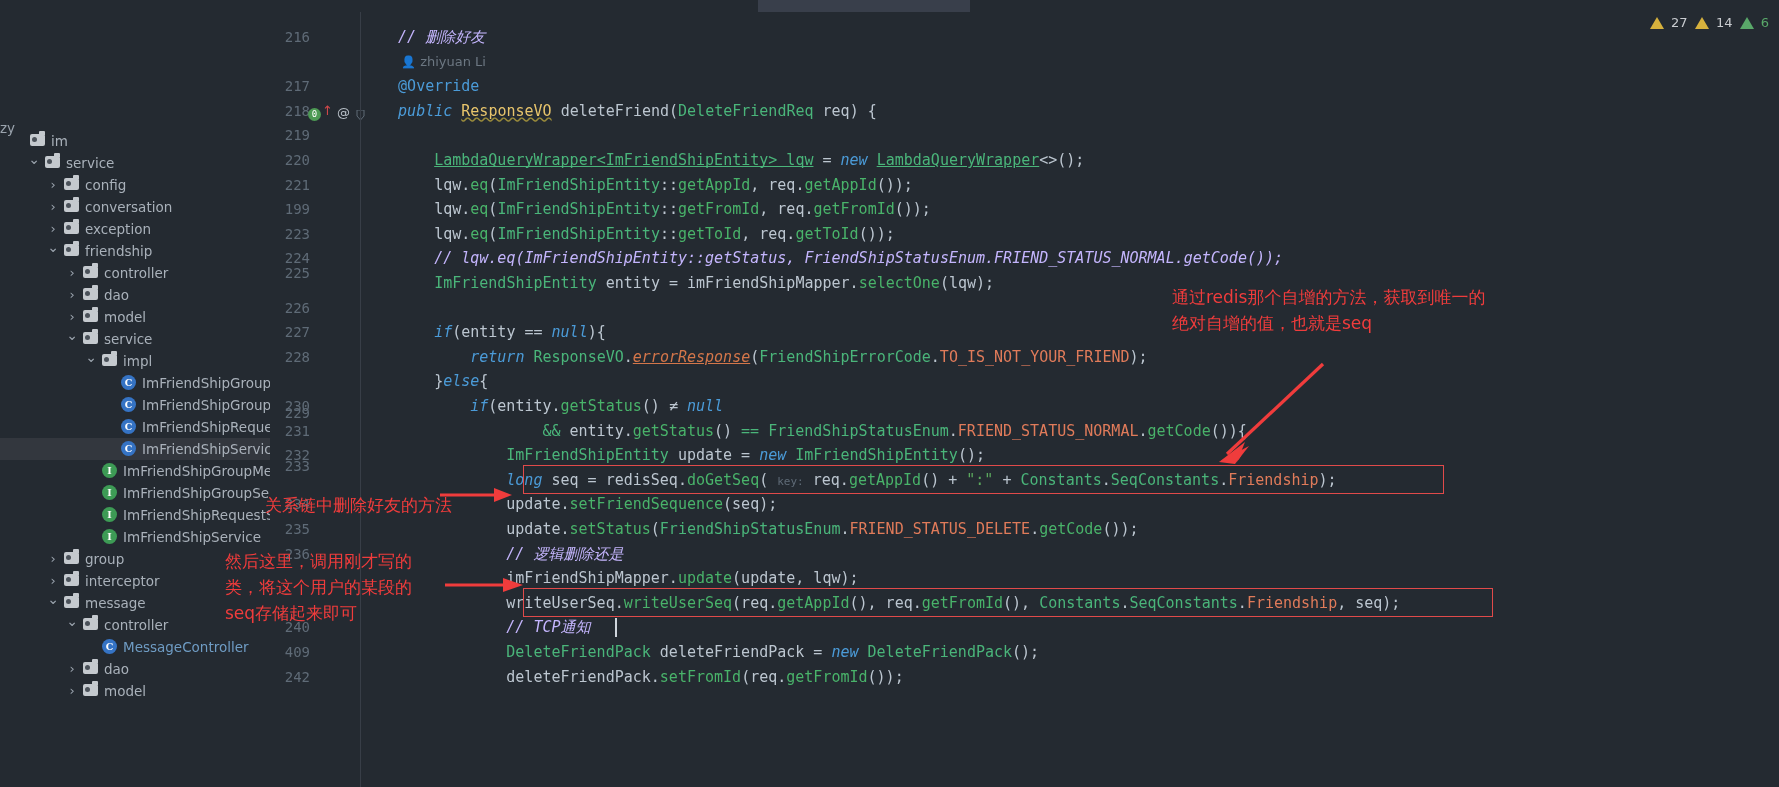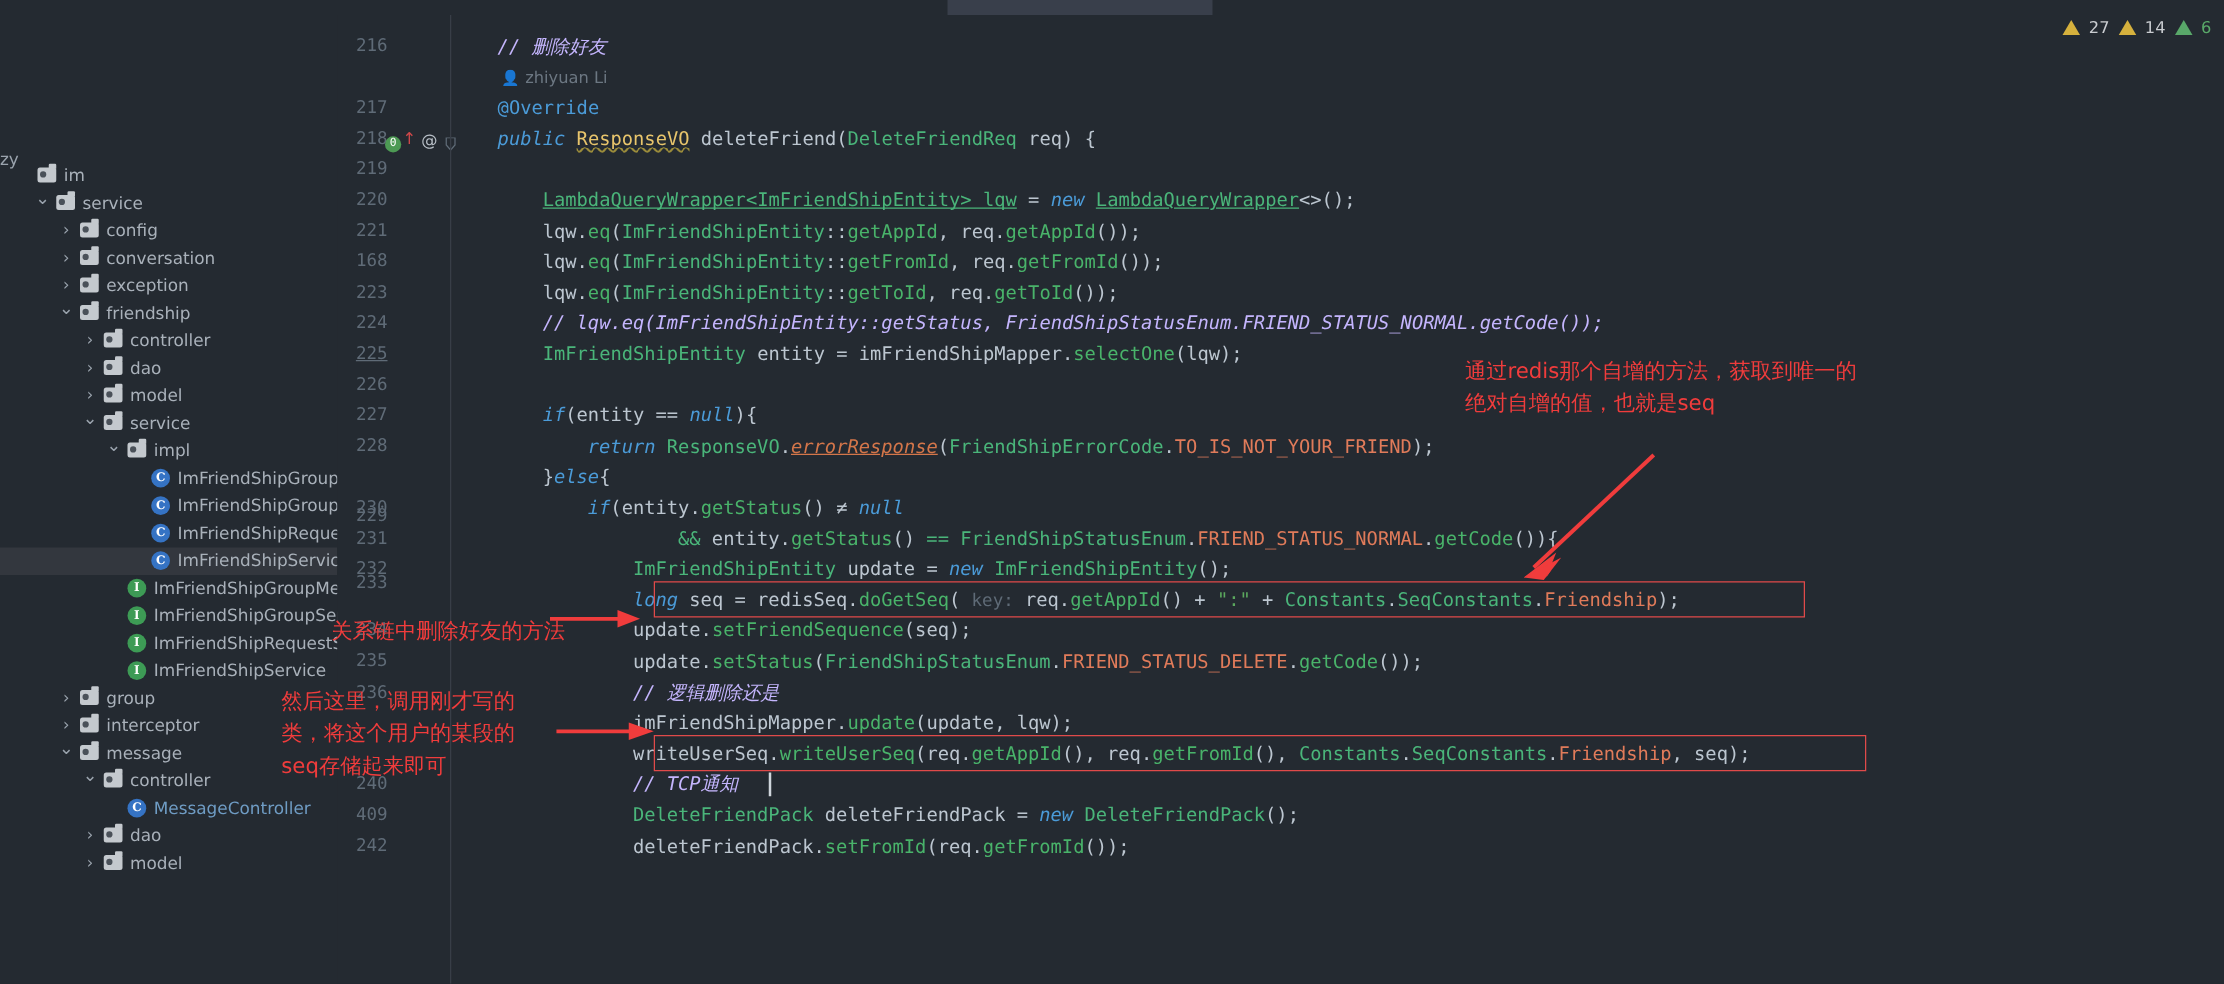--- a/index.html
+++ b/index.html
@@ -48,21 +48,21 @@
   .cl{position:absolute;left:0;height:24.6px;line-height:24.6px;}
   .kw2{color:#4b9bd8;font-style:italic;}
   .pl{color:#bcc6d0;}
   .cm{color:#c4b5fd;font-style:italic;}
   .an{color:#4b9bd8;}
   .ty{color:#4ab57a;}
   .ty2{color:#e8c56c;}
   .fn{color:#49b36a;}
   .cst{color:#e07b5a;}
   .st{color:#5ba85e;}
-  .pm{color:#5f6b77;font-size:14px;}
+  .pm{color:#5f6b77;font-size:11px;}
   .mth{color:#d4764a;font-style:italic;text-decoration:underline;}
   .wavy{text-decoration:underline wavy #9a8b3a;text-decoration-skip-ink:none;}
   .uline{text-decoration:underline;}
 
   
   .inlay{position:absolute;height:24.6px;line-height:24.6px;color:#6c7782;
       font-family:"DejaVu Sans","Liberation Sans",sans-serif;font-size:13px;}
 
   
   .note{position:absolute;color:#f03c3c;font-size:17px;line-height:26px;
@@ -270,24 +270,24 @@
       <div class="lnum" style="top: 13px;">216</div>
       <div class="lnum" style="top: 62.2px;">217</div>
       <div class="lnum" style="top: 86.8px;">218</div>
       <div style="position: absolute; top: 89.8px; left: 38px; height: 20px;"><span style="display:inline-block;width:13px;height:13px;border-radius:50%;background:#4d9a54;color:#fff;font-size:9px;line-height:13px;text-align:center;font-family:'DejaVu Sans Mono',monospace;">0</span><span style="display:inline-block;color:#d0484a;font-size:13px;margin-left:1px;vertical-align:2px;">↑</span><span style="display:inline-block;color:#b9c0c8;font-size:13px;margin-left:4px;">@</span></div>
       <div style="position: absolute; top: 93.8px; left: 86px; width: 9px; height: 11px;"><svg width="9" height="11">
           <path d="M1 0 L8 0 L8 6 L4.5 10 L1 6 Z" fill="none" stroke="#5f6b77" stroke-width="1"></path>
         </svg></div>
       <div class="lnum" style="top: 111.4px;">219</div>
       <div class="lnum" style="top: 136px;">220</div>
       <div class="lnum" style="top: 160.6px;">221</div>
-      <div class="lnum" style="top: 185.2px;">168</div>
+      <div class="lnum" style="top: 185.2px;">199</div>
       <div class="lnum" style="top: 209.8px;">223</div>
       <div class="lnum" style="top: 234.4px;">224</div>
-      <div class="lnum" style="top: 259px; text-decoration: underline;">225</div>
+      <div class="lnum" style="top: 249px;">225</div>
       <div class="lnum" style="top: 283.6px;">226</div>
       <div class="lnum" style="top: 308.2px;">227</div>
       <div class="lnum" style="top: 332.8px;">228</div>
       <div class="lnum" style="top: 360px; margin-top: 29px;">229</div>
       <div class="lnum" style="top: 382px;">230</div>
       <div class="lnum" style="top: 406.6px;">231</div>
       <div class="lnum" style="top: 431.2px;">232</div>
       <div class="lnum" style="top: 442px;">233</div>
       <div class="lnum" style="top: 480.4px;">234</div>
       <div class="lnum" style="top: 505px;">235</div>

